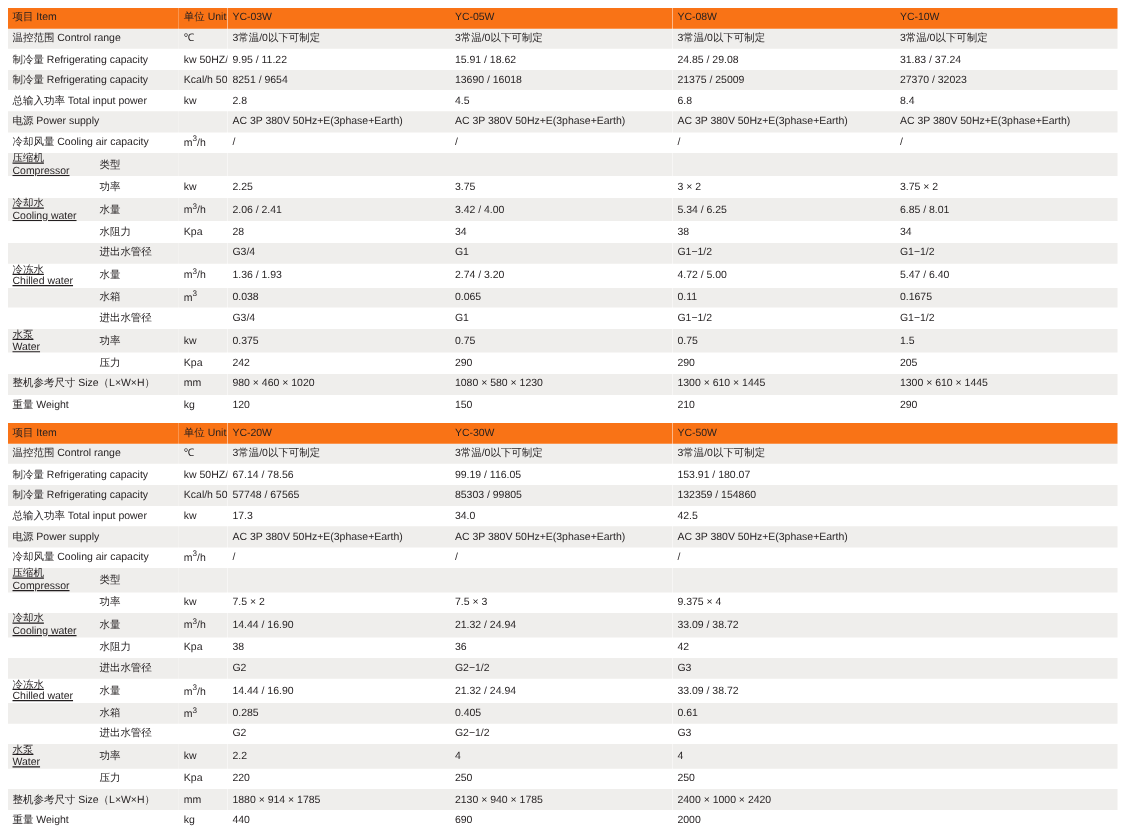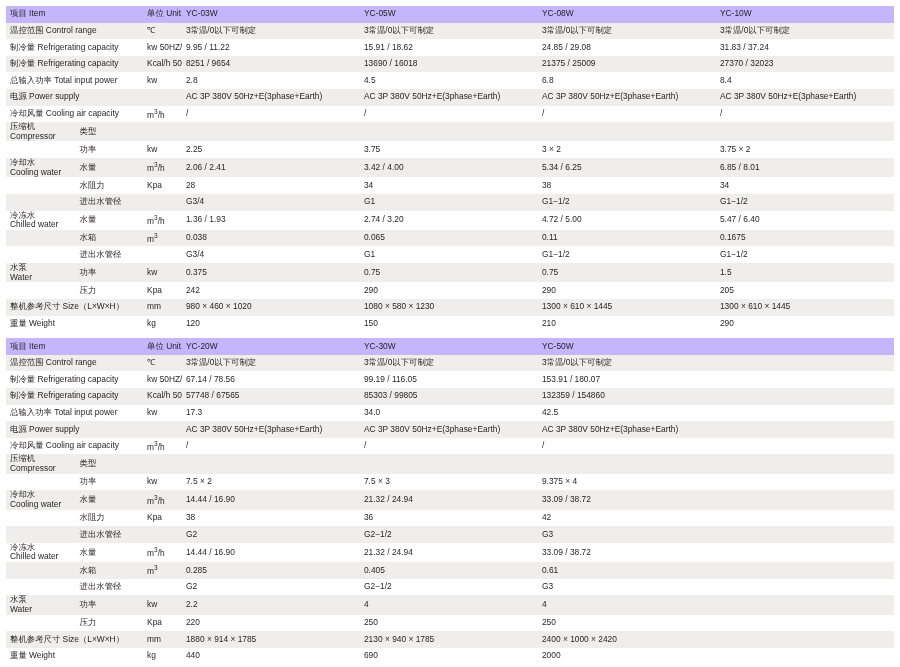--- a/index.html
+++ b/index.html
@@ -32,37 +32,38 @@
     vertical-align: middle;
     font-weight: normal;
     font-size: 8.4px;
     line-height: 1.15;
     height: 16.6px;
     color: #231f20;
     overflow: hidden;
     white-space: nowrap;
   }
   thead th {
-    background: #c4b5fd;
+    background: #f97316;
     color: #ffffff;
     font-weight: bold;
     font-size: 9.2px;
     height: 19px;
     text-align: left;
   }
   tbody tr.odd td {
     background: #efeeec;
   }
   tbody tr.even td {
     background: #ffffff;
   }
   td.grp {
     font-size: 8.4px;
     line-height: 1.25;
     white-space: normal;
+    text-decoration: underline;
   }
   td.cn-en {
     white-space: normal;
   }
   .c0 { width: 68px; }
   .c1 { width: 66px; }
   .c2 { width: 38px; }
   .c3, .c4, .c5, .c6 { width: 174px; }
   .sup { font-size: 6.5px; vertical-align: super; }
 </style>

